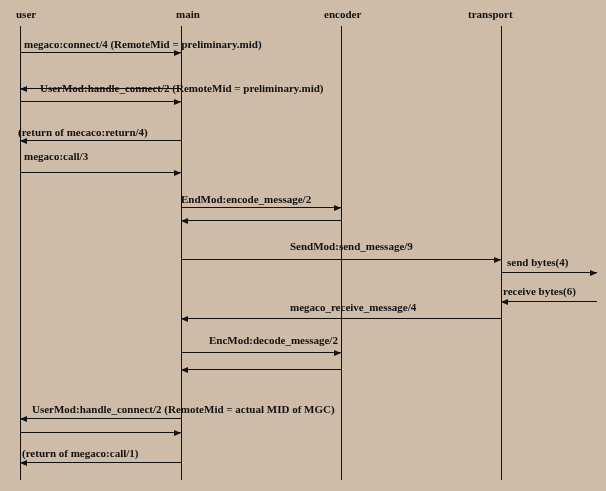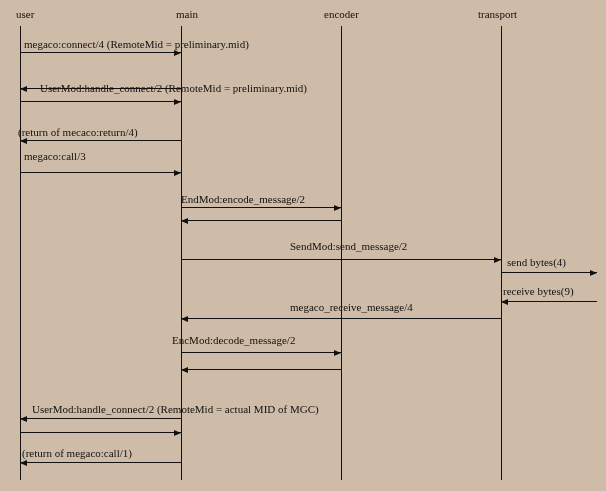--- a/index.html
+++ b/index.html
@@ -11,20 +11,21 @@
     height: 491px;
     background: #cebca8;
     font-family: "Liberation Serif", "DejaVu Serif", serif;
     overflow: hidden;
   }
   #diagram {
     position: relative;
     width: 606px;
     height: 460px;
     background: #cebca8;
+    font-weight: bold;
   }
   .actor-label {
     position: absolute;
     font-size: 11px;
     line-height: 11px;
     color: #111111;
     white-space: nowrap;
   }
   .lifeline {
     position: absolute;
@@ -60,21 +61,21 @@
 </head>
 <body>
 
 <div id="diagram" style="background: rgb(206, 188, 168);">
     <div class="actor-label" style="left: 16px; top: 9px;">user</div>
     <div class="lifeline" style="left: 20px; top: 26px; height: 454px;"></div>
     <div class="actor-label" style="left: 176px; top: 9px;">main</div>
     <div class="lifeline" style="left: 181px; top: 26px; height: 454px;"></div>
     <div class="actor-label" style="left: 324px; top: 9px;">encoder</div>
     <div class="lifeline" style="left: 341px; top: 26px; height: 454px;"></div>
-    <div class="actor-label" style="left: 478px; top: 9px;">transport</div>
+    <div class="actor-label" style="left: 468px; top: 9px;">transport</div>
     <div class="lifeline" style="left: 501px; top: 26px; height: 454px;"></div>
     <div class="msg" style="left: 20px; top: 52px; width: 161px;"></div>
     <div class="arrowhead right" style="top: 50px; left: 174px;"></div>
     <div class="msg-label" style="left: 24px; top: 38px;">megaco:connect/4    (RemoteMid = preliminary.mid)</div>
     <div class="msg" style="left: 20px; top: 88px; width: 161px;"></div>
     <div class="arrowhead left" style="top: 86px; left: 20px;"></div>
     <div class="msg-label" style="left: 40px; top: 74px; margin-top: 8px;">UserMod:handle_connect/2   (RemoteMid = preliminary.mid)</div>
     <div class="msg" style="left: 20px; top: 101px; width: 161px;"></div>
     <div class="arrowhead right" style="top: 99px; left: 174px;"></div>
     <div class="msg" style="left: 20px; top: 140px; width: 161px;"></div>
@@ -83,33 +84,33 @@
     <div class="msg" style="left: 20px; top: 172px; width: 161px;"></div>
     <div class="arrowhead right" style="top: 170px; left: 174px;"></div>
     <div class="msg-label" style="left: 24px; top: 150px;">megaco:call/3</div>
     <div class="msg" style="left: 181px; top: 207px; width: 160px;"></div>
     <div class="arrowhead right" style="top: 205px; left: 334px;"></div>
     <div class="msg-label" style="left: 181px; top: 193px; text-align: center;">EndMod:encode_message/2</div>
     <div class="msg" style="left: 181px; top: 220px; width: 160px;"></div>
     <div class="arrowhead left" style="top: 218px; left: 181px;"></div>
     <div class="msg" style="left: 181px; top: 259px; width: 320px;"></div>
     <div class="arrowhead right" style="top: 257px; left: 494px;"></div>
-    <div class="msg-label" style="left: 290px; top: 240px;">SendMod:send_message/2</div>
+    <div class="msg-label" style="left: 290px; top: 240px;">SendMod:send_message/9</div>
     <div class="msg" style="left: 501px; top: 272px; width: 96px;"></div>
     <div class="arrowhead right" style="top: 270px; left: 590px;"></div>
     <div class="msg-label" style="left: 507px; top: 256px;">send bytes(4)</div>
     <div class="msg" style="left: 501px; top: 301px; width: 96px;"></div>
     <div class="arrowhead left" style="top: 299px; left: 501px;"></div>
-    <div class="msg-label" style="left: 503px; top: 285px;">receive bytes(9)</div>
+    <div class="msg-label" style="left: 503px; top: 285px;">receive bytes(6)</div>
     <div class="msg" style="left: 181px; top: 318px; width: 320px;"></div>
     <div class="arrowhead left" style="top: 316px; left: 181px;"></div>
     <div class="msg-label" style="left: 290px; top: 301px;">megaco_receive_message/4</div>
     <div class="msg" style="left: 181px; top: 352px; width: 160px;"></div>
     <div class="arrowhead right" style="top: 350px; left: 334px;"></div>
-    <div class="msg-label" style="left: 172px; top: 334px;">EncMod:decode_message/2</div>
+    <div class="msg-label" style="left: 181px; top: 334px; padding-left: 28px;">EncMod:decode_message/2</div>
     <div class="msg" style="left: 181px; top: 369px; width: 160px;"></div>
     <div class="arrowhead left" style="top: 367px; left: 181px;"></div>
     <div class="msg" style="left: 20px; top: 418px; width: 161px;"></div>
     <div class="arrowhead left" style="top: 416px; left: 20px;"></div>
     <div class="msg-label" style="left: 32px; top: 403px;">UserMod:handle_connect/2   (RemoteMid = actual MID of MGC)</div>
     <div class="msg" style="left: 20px; top: 432px; width: 161px;"></div>
     <div class="arrowhead right" style="top: 430px; left: 174px;"></div>
     <div class="msg" style="left: 20px; top: 462px; width: 161px;"></div>
     <div class="arrowhead left" style="top: 460px; left: 20px;"></div>
     <div class="msg-label" style="left: 22px; top: 447px;">(return of megaco:call/1)</div>

